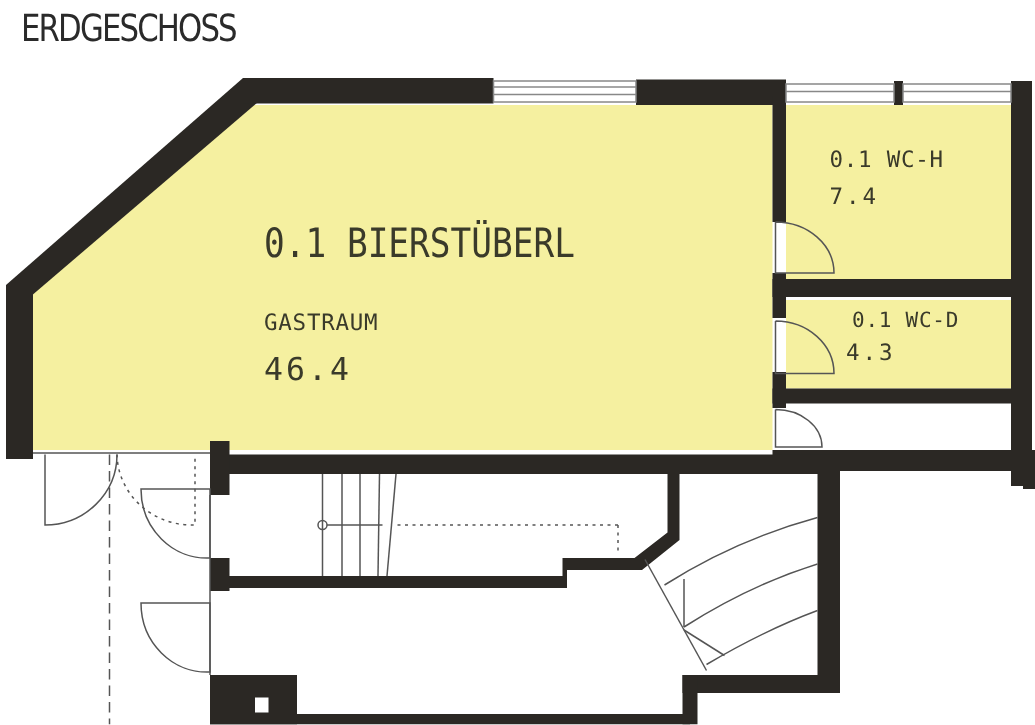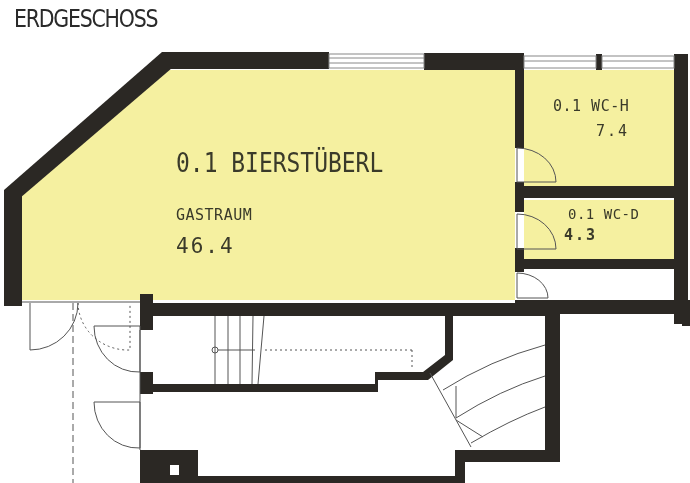--- a/index.html
+++ b/index.html
@@ -8,23 +8,23 @@
     .floor-title {
       position: absolute; left: 14px; top: 4px;
       font-family: "DejaVu Sans", sans-serif; font-size: 25px; font-weight: normal;
       letter-spacing: -1.5px; color: #2a2a2a; transform: scaleX(0.82); transform-origin: left top;
     }
     .label { position: absolute; font-family: "DejaVu Sans Mono", monospace; color: #3a3a2a; white-space: nowrap; }
     .room-main-title { left: 176px; top: 147px; font-size: 27px; letter-spacing: 0px; transform: scaleX(0.85); transform-origin: left top; }
     .room-main-use { left: 176px; top: 206px; font-size: 15px; letter-spacing: 0.5px; text-align: center; }
     .room-main-area { left: 176px; top: 234px; font-size: 21px; letter-spacing: 2px; }
     .wc-h-title { left: 553px; top: 97px; font-size: 15px; letter-spacing: 0.5px; }
-    .wc-h-area { left: 553px; top: 122px; font-size: 15px; letter-spacing: 2px; margin-left: 43px; }
+    .wc-h-area { left: 553px; top: 122px; font-size: 15px; letter-spacing: 2px; }
     .wc-d-title { left: 568px; top: 206px; font-size: 14px; letter-spacing: 0.5px; }
-    .wc-d-area { left: 564px; top: 226px; font-size: 15px; letter-spacing: 2px; font-weight: bold; }
+    .wc-d-area { left: 564px; top: 226px; font-size: 15px; letter-spacing: 2px; }
   </style>
 </head>
 <body>
 
 <svg class="plan-svg" viewBox="0 0 690 483" xmlns="http://www.w3.org/2000/svg">
 
   <g>
     <polygon points="22,193 168,70 515,70 515,300 22,300" fill="#f5f0a0"></polygon>
     <rect x="524" y="70" width="150" height="118" fill="#f5f0a0"></rect>
     <rect x="524" y="200" width="150" height="59" fill="#f5f0a0"></rect>

